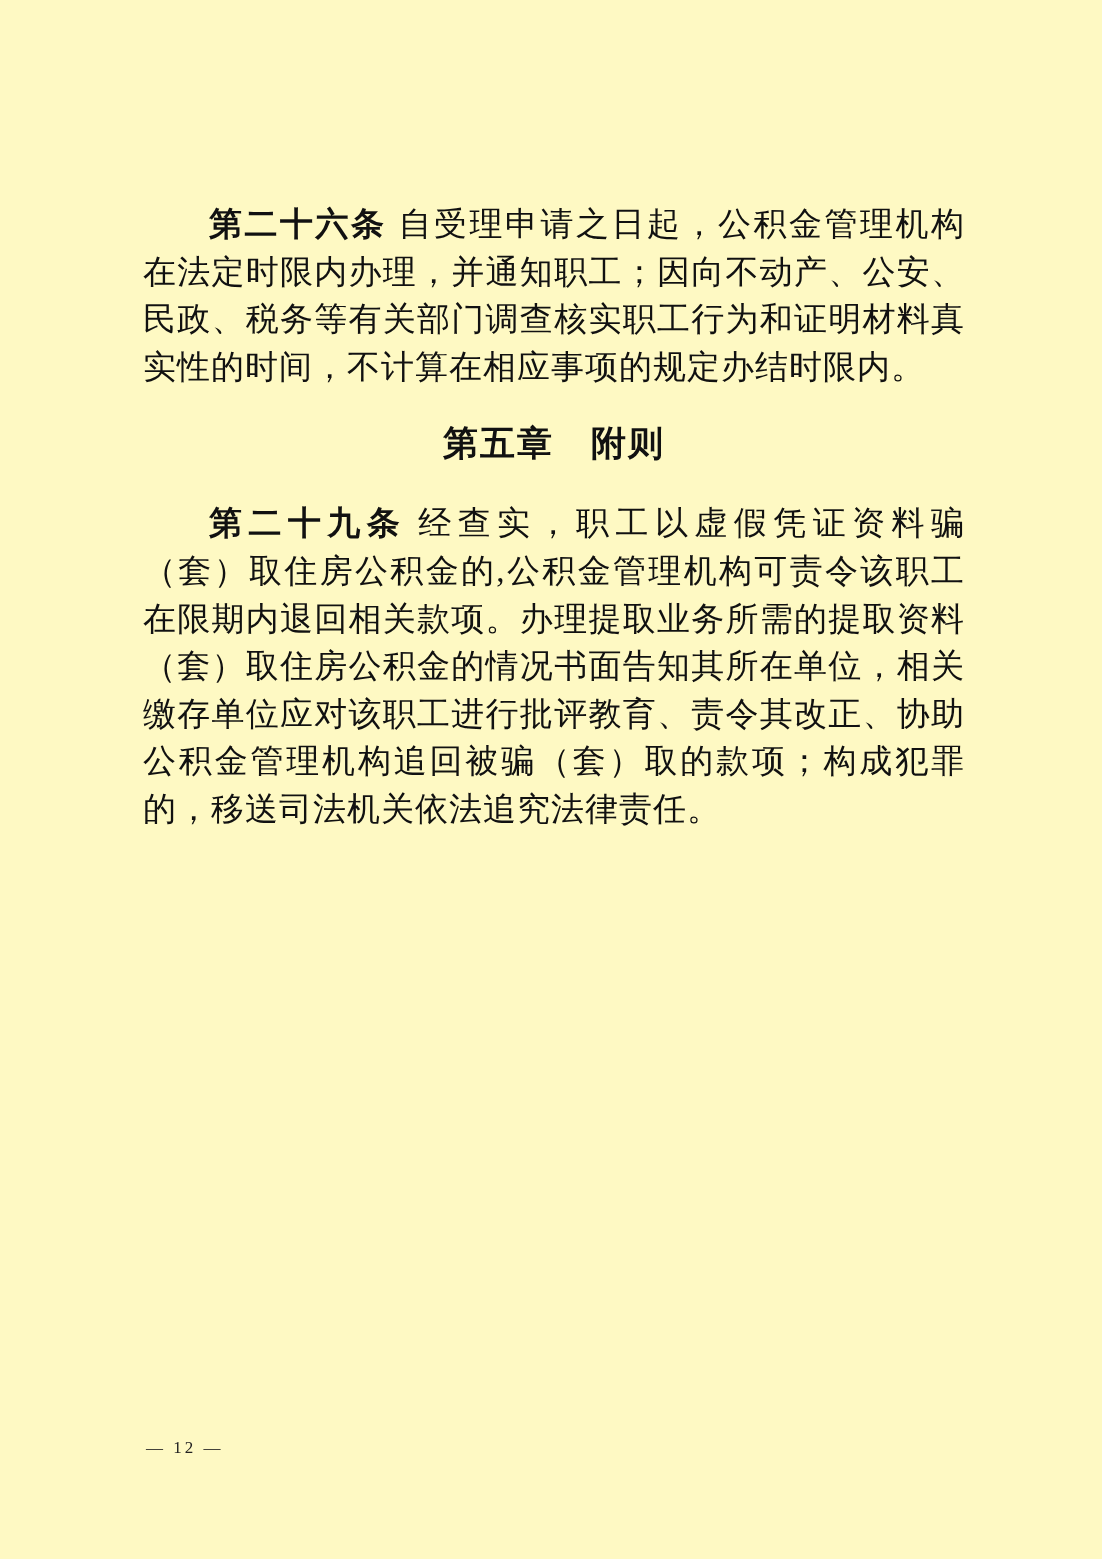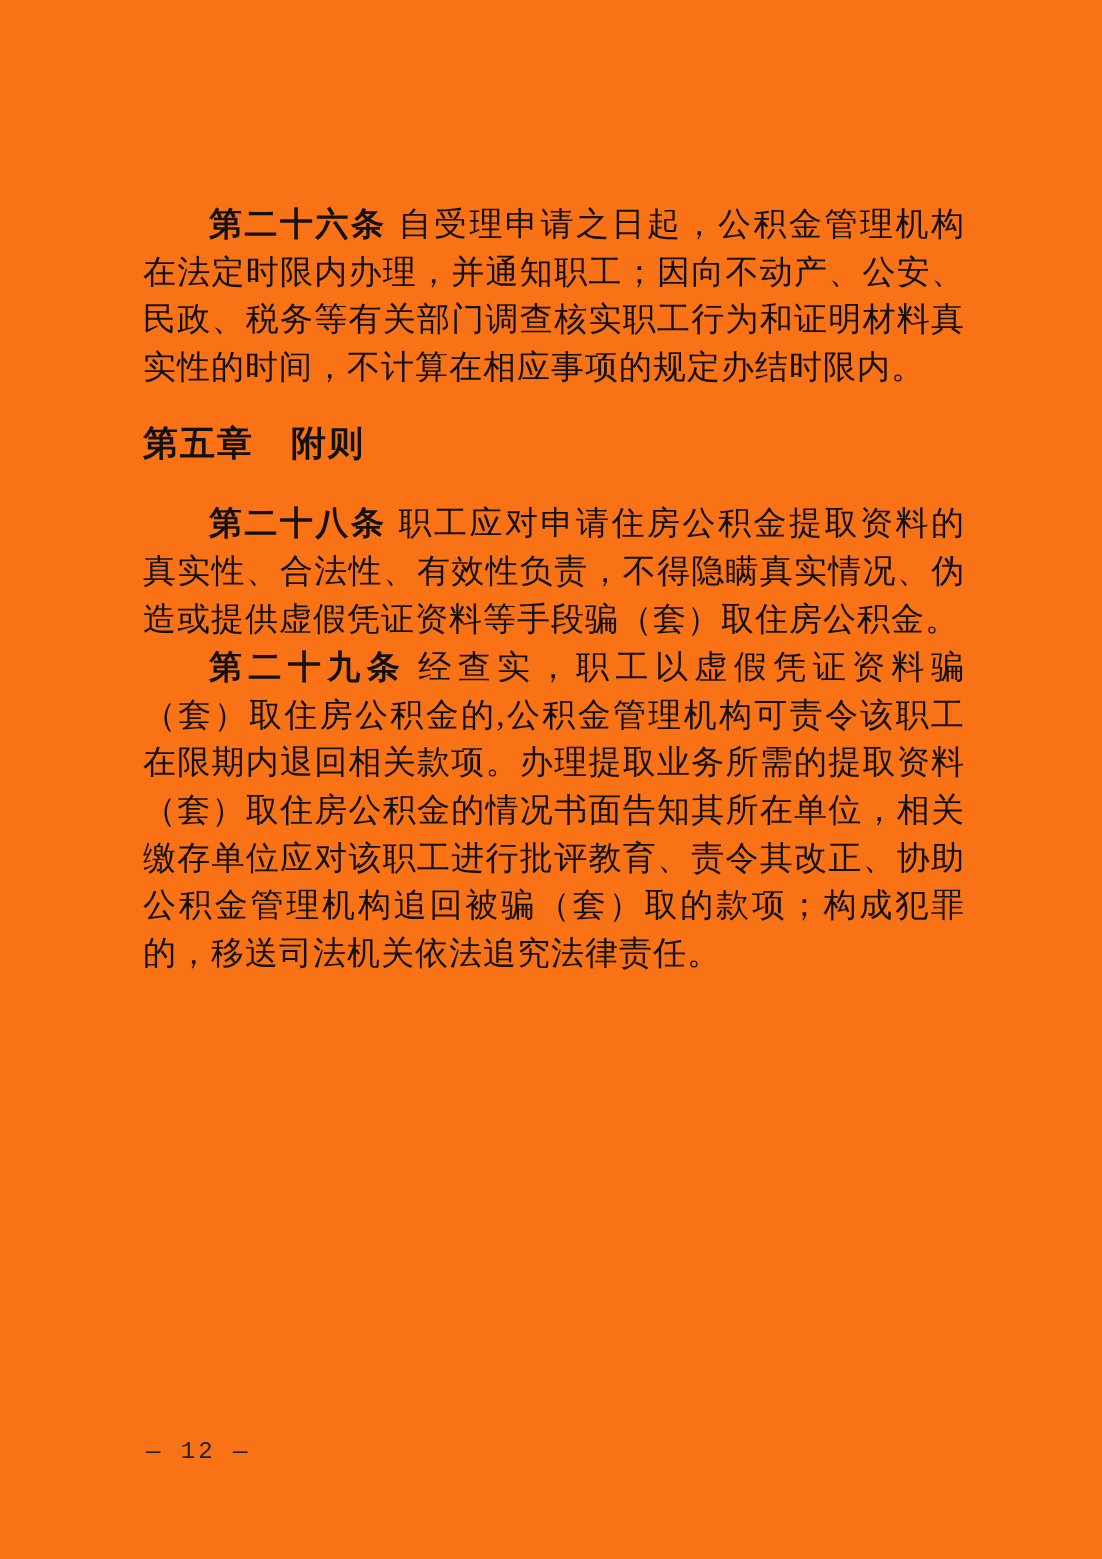--- a/index.html
+++ b/index.html
@@ -11,21 +11,21 @@
     height: 1559px;
     background: #ffffff;
     position: relative;
     overflow: hidden;
     font-family: "Liberation Serif", "DejaVu Serif", serif;
     color: #111111;
   }
   .page {
     position: absolute;
     inset: 0;
-    background: #f97316;
+    background: #fef9c3;
   }
   .content {
     position: absolute;
     left: 143px;
     top: 200px;
     width: 822px;
   }
   .para {
     font-size: 33px;
     line-height: 47.6px;
@@ -38,39 +38,38 @@
   .para .lead {
     font-weight: bold;
     font-family: "Liberation Sans", "DejaVu Sans", sans-serif;
     margin-right: 12px;
   }
   .chapter {
     font-size: 35px;
     line-height: 48px;
     font-weight: bold;
     font-family: "Liberation Sans", "DejaVu Sans", sans-serif;
-    text-align: left;
+    text-align: center;
     text-indent: 0;
     margin: 28px 0 32px 0;
     letter-spacing: 2px;
   }
   .pagenum {
     position: absolute;
     left: 146px;
     top: 1438px;
-    font-size: 24px;
+    font-size: 17px;
     letter-spacing: 3px;
     color: #222222;
-    font-family: Liberation Mono, monospace;
+    font-family: Liberation Serif, serif;
   }
 </style>
 </head>
 <body>
 
 <div class="page">
   <main class="content" id="doc-content">
       <p class="para"><span class="lead">第二十六条</span><span>自受理申请之日起，公积金管理机构在法定时限内办理，并通知职工；因向不动产、公安、民政、税务等有关部门调查核实职工行为和证明材料真实性的时间，不计算在相应事项的规定办结时限内。</span></p>
       <h2 class="chapter">第五章　附则</h2>
-      <p class="para"><span class="lead">第二十八条</span><span>职工应对申请住房公积金提取资料的真实性、合法性、有效性负责，不得隐瞒真实情况、伪造或提供虚假凭证资料等手段骗（套）取住房公积金。</span></p>
       <p class="para"><span class="lead">第二十九条</span><span>经查实，职工以虚假凭证资料骗（套）取住房公积金的,公积金管理机构可责令该职工在限期内退回相关款项。办理提取业务所需的提取资料（套）取住房公积金的情况书面告知其所在单位，相关缴存单位应对该职工进行批评教育、责令其改正、协助公积金管理机构追回被骗（套）取的款项；构成犯罪的，移送司法机关依法追究法律责任。</span></p>
     </main>
   <div class="pagenum">— 12 —</div>
 </div>
 
 </body></html>

